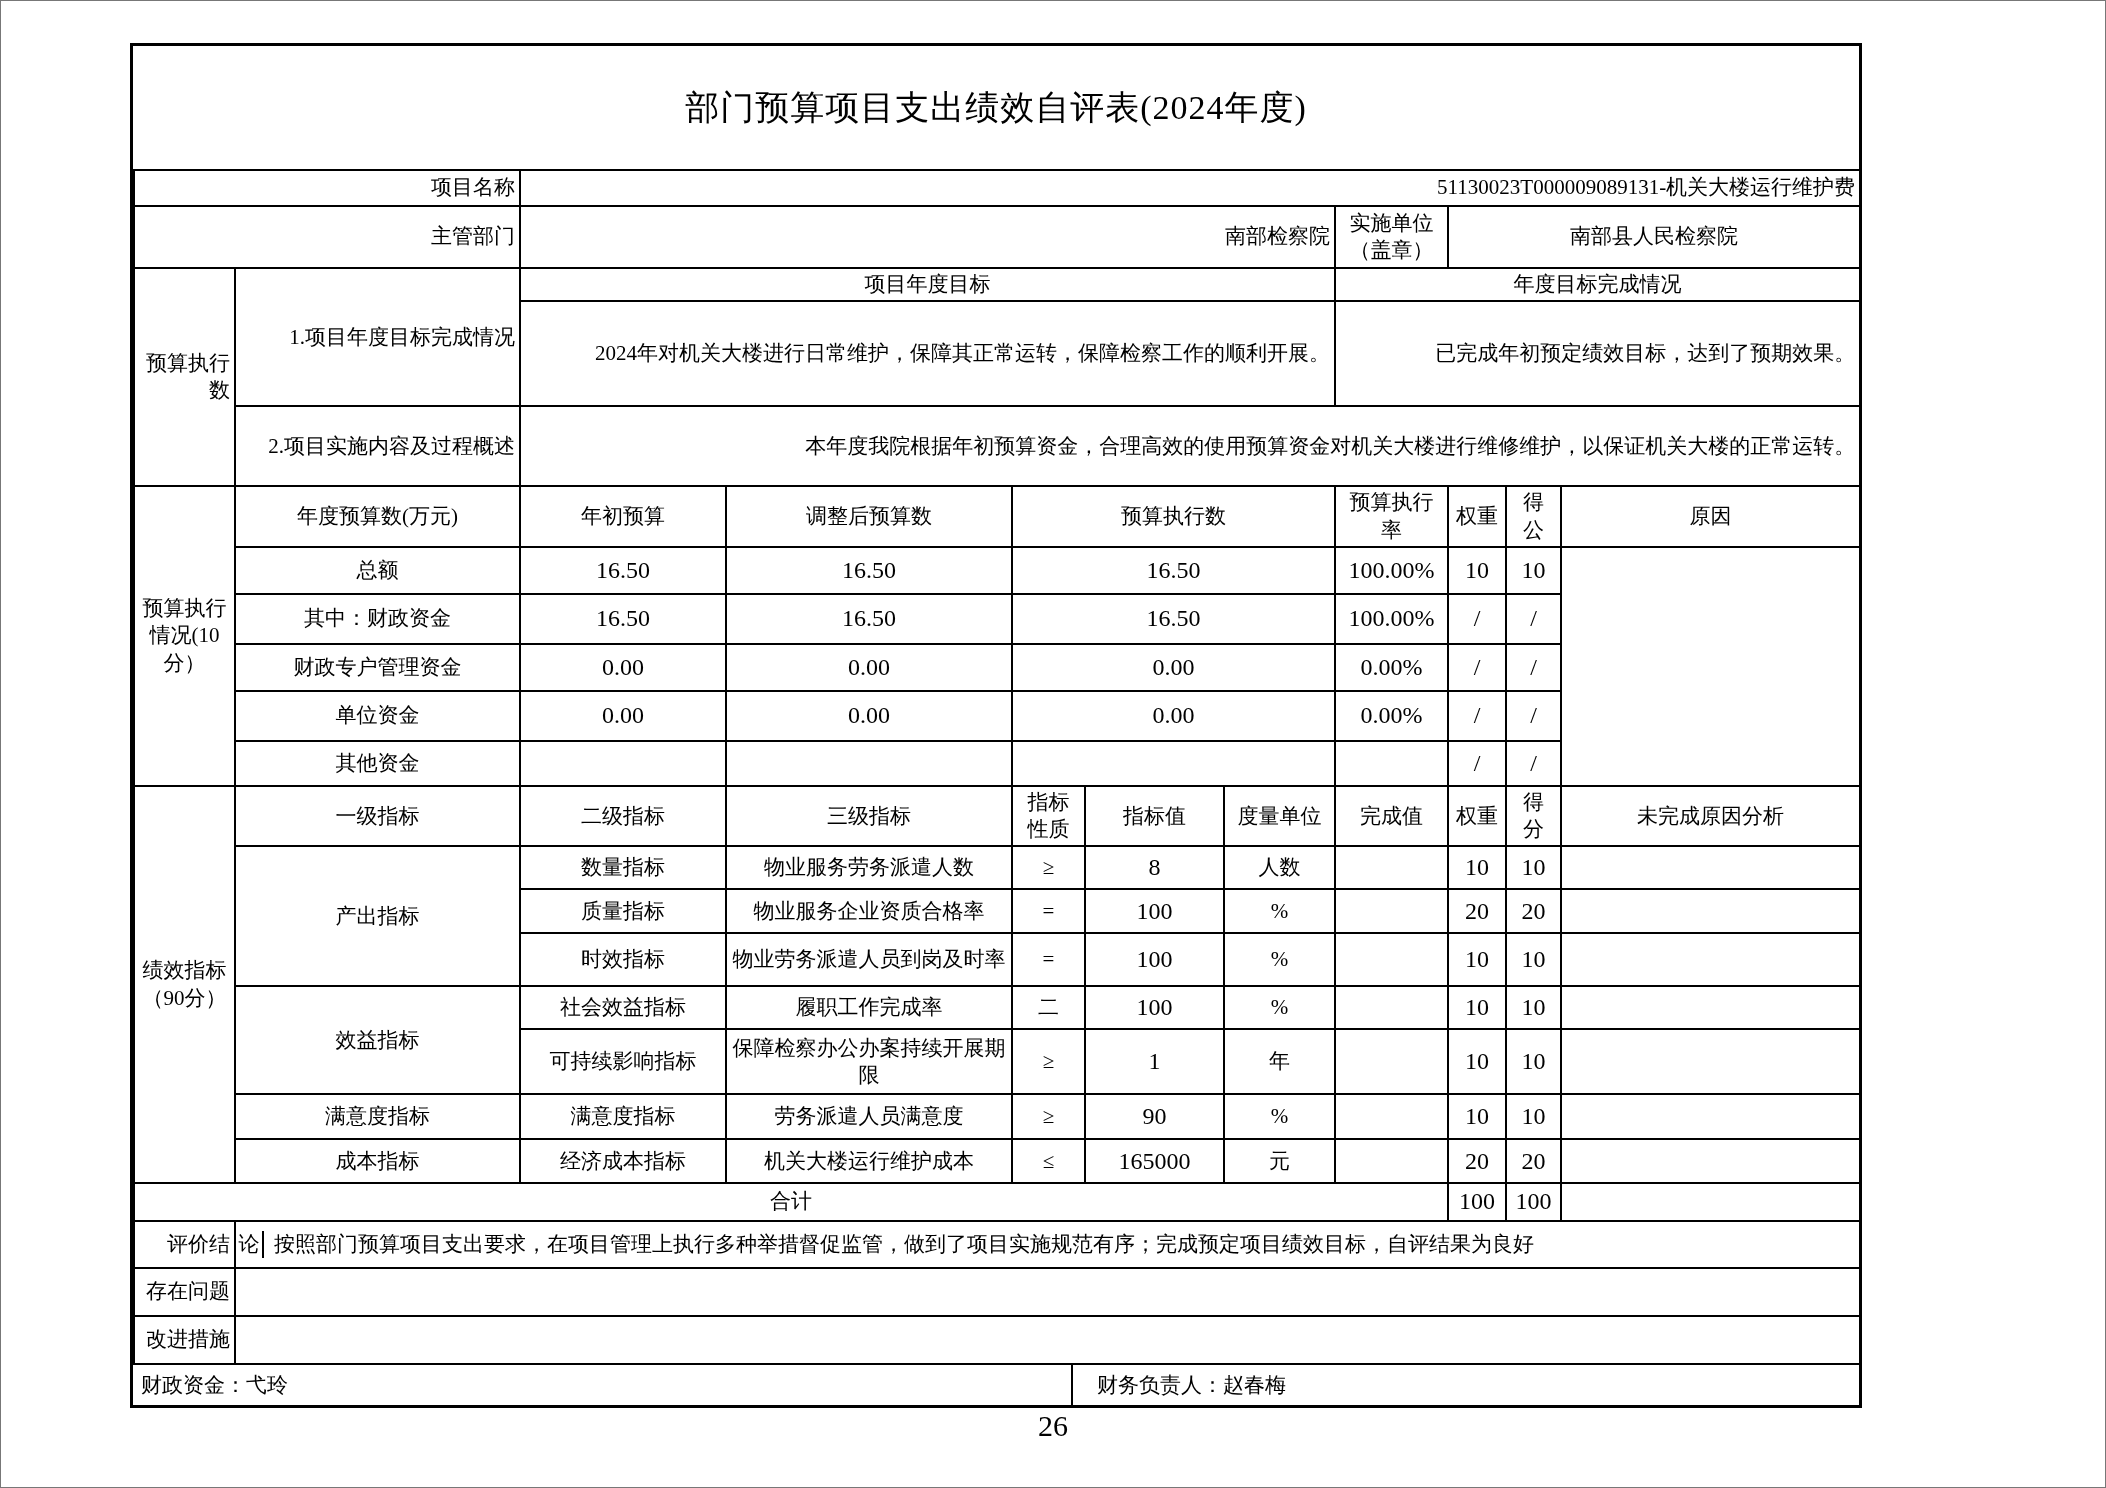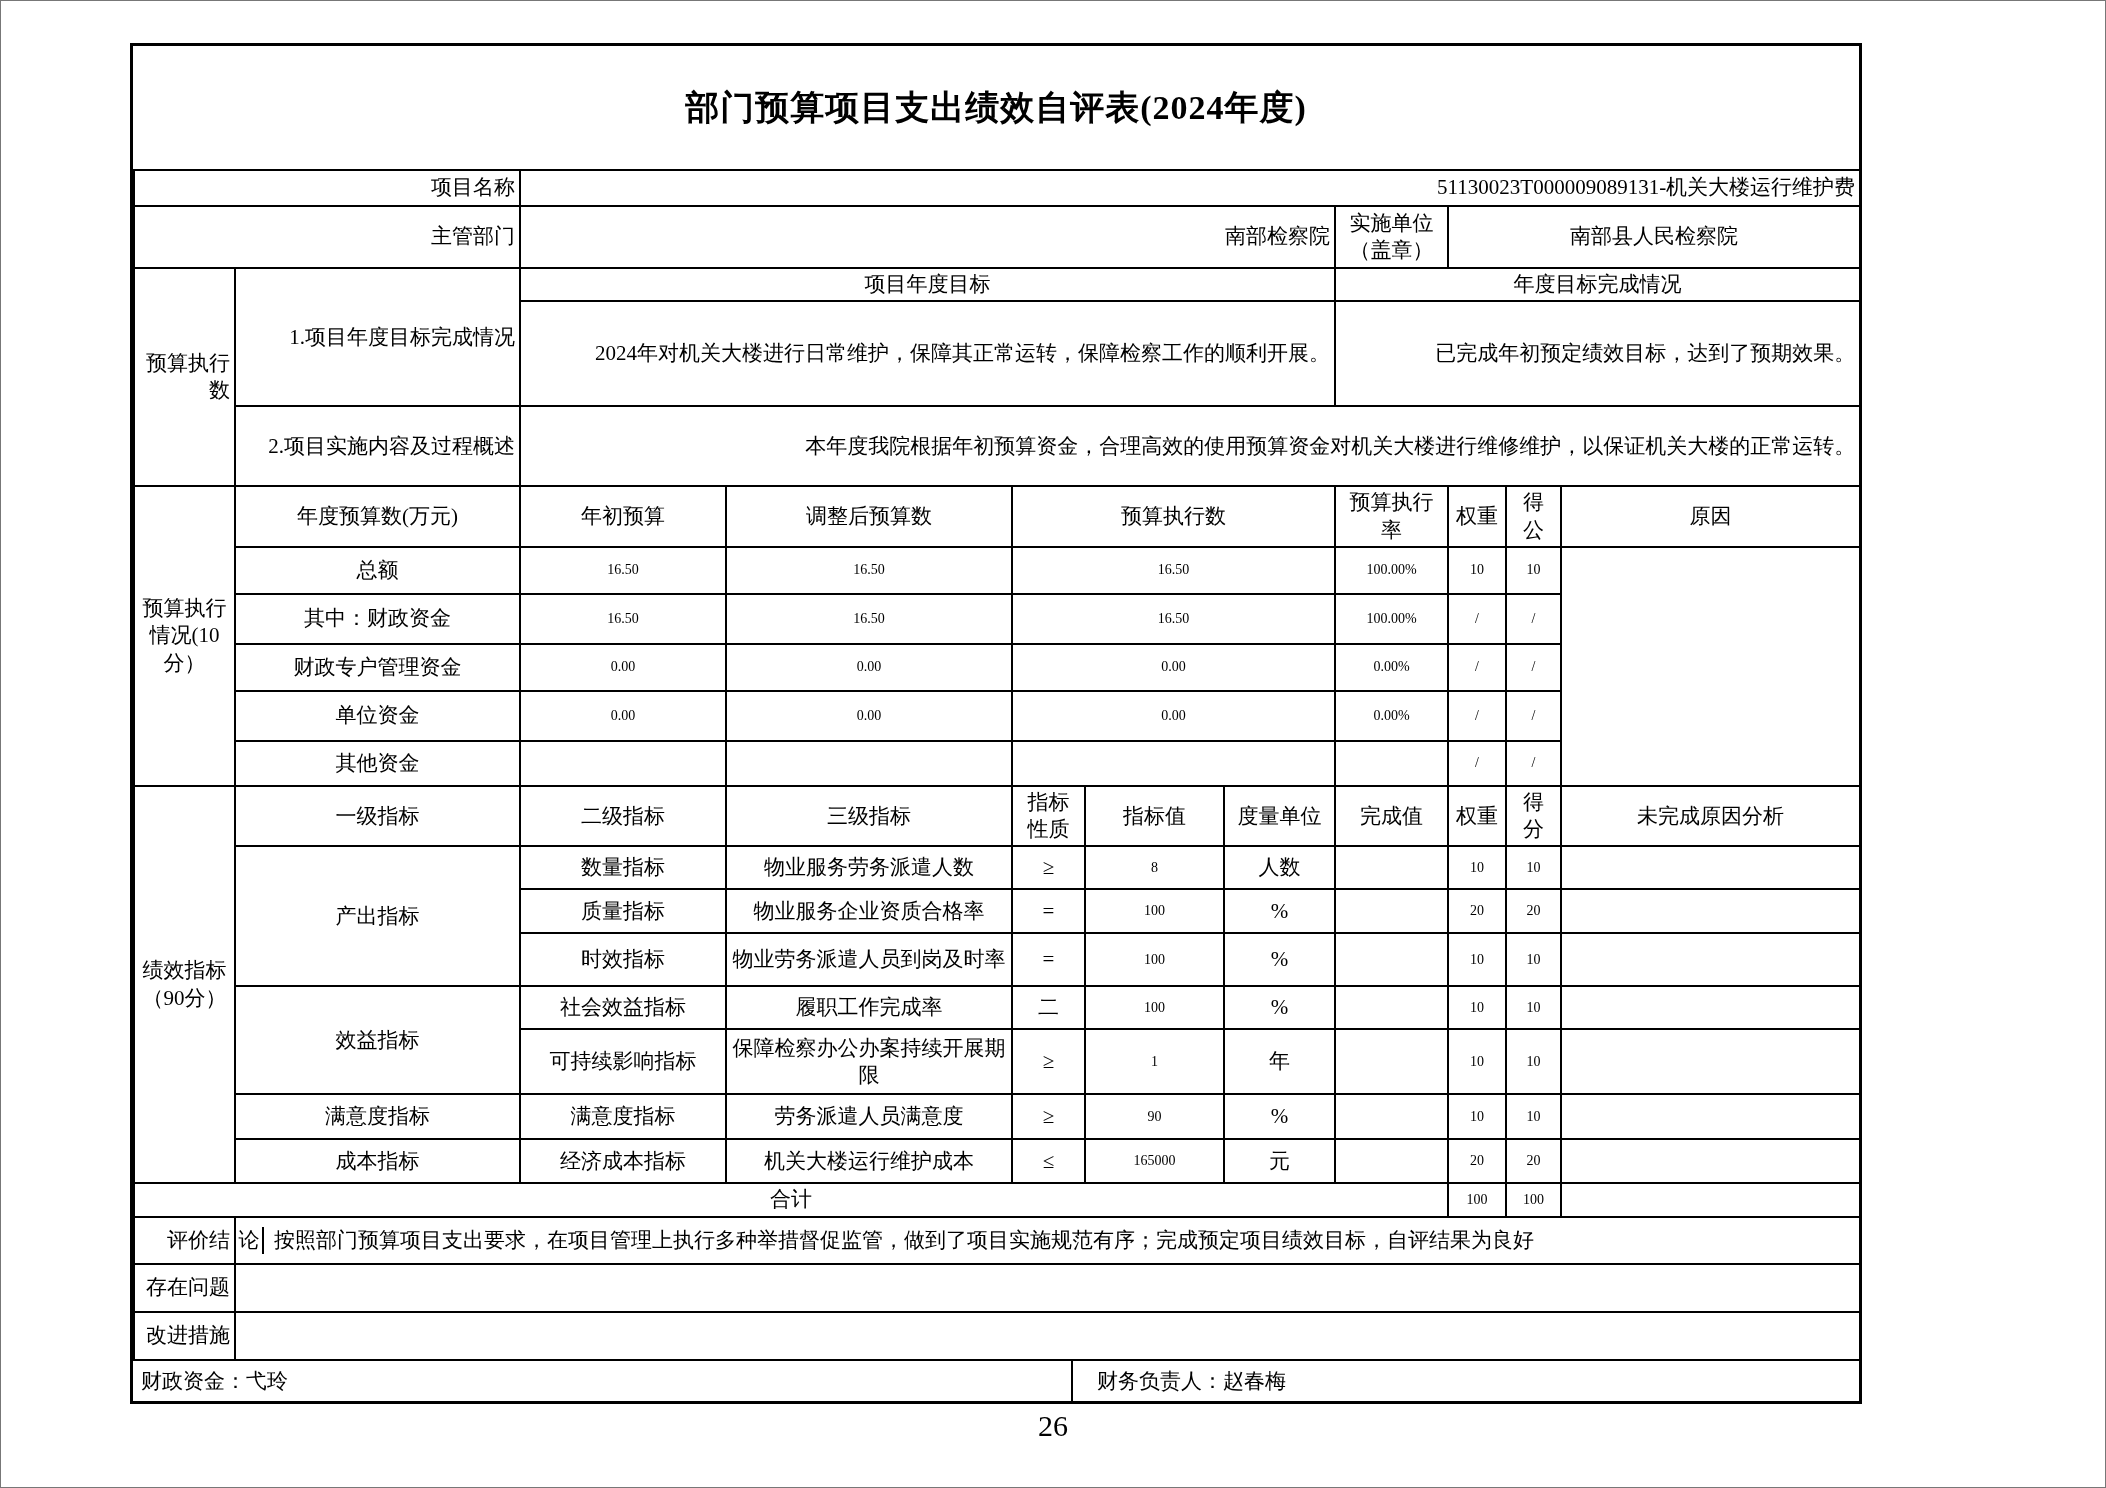--- a/index.html
+++ b/index.html
@@ -16,40 +16,40 @@
     position:absolute;
     left:129px;top:42px;
     width:1726px;
     border:3px solid #000;
     box-sizing:content-box;
     background:#fff;
   }
   .doc-title{
     height:123px;
     display:flex;align-items:center;justify-content:center;
-    font-size:34px;font-weight:bold;
+    font-size:34px;font-weight:normal;
     letter-spacing:1px;
   }
   table.main{
     border-collapse:collapse;
     table-layout:fixed;
     width:1726px;
     font-size:21px;
   }
   table.main td{
     border:2px solid #000;
     padding:2px 4px;
     vertical-align:middle;
     overflow:hidden;
     line-height:1.3;
   }
   td.c{text-align:center;}
   td.l{text-align:right;padding-left:8px;}
   td.pre{white-space:pre-line;margin-left:31px;}
-  .num{font-size:14px;}
+  .num{font-size:24px;}
   .concl-flex{display:flex;align-items:center;height:100%;}
   .lun-box{
     flex:0 0 26px;
     border-right:2px solid #000;
     align-self:stretch;
     display:flex;align-items:center;justify-content:center;
   }
   .concl-text{padding-left:10px;flex:1;}
   .footer-row{
     display:flex;

